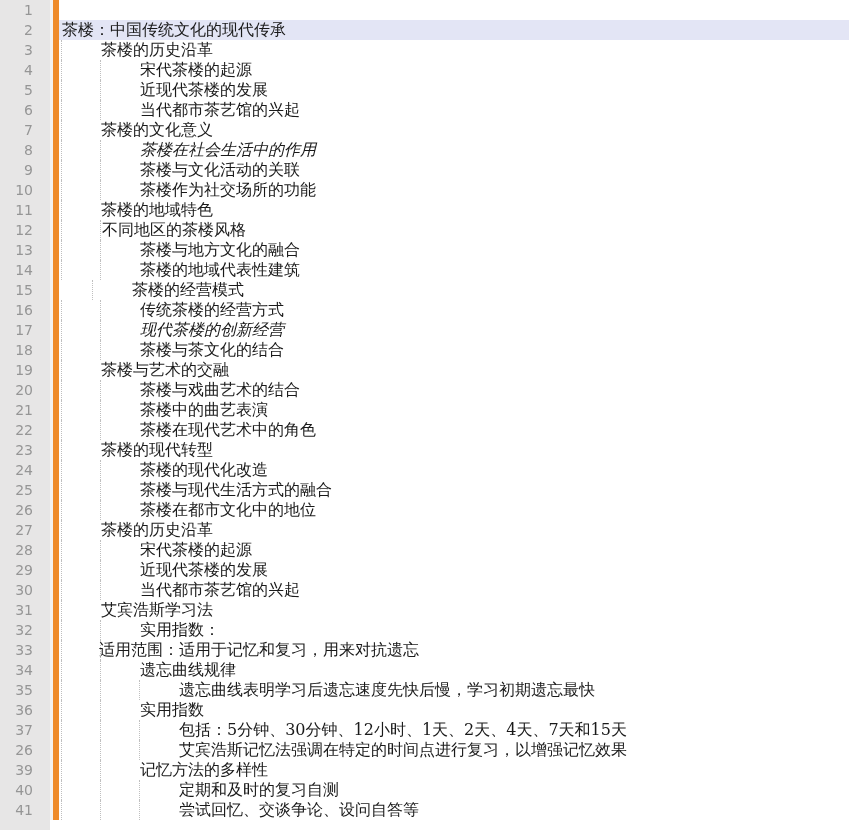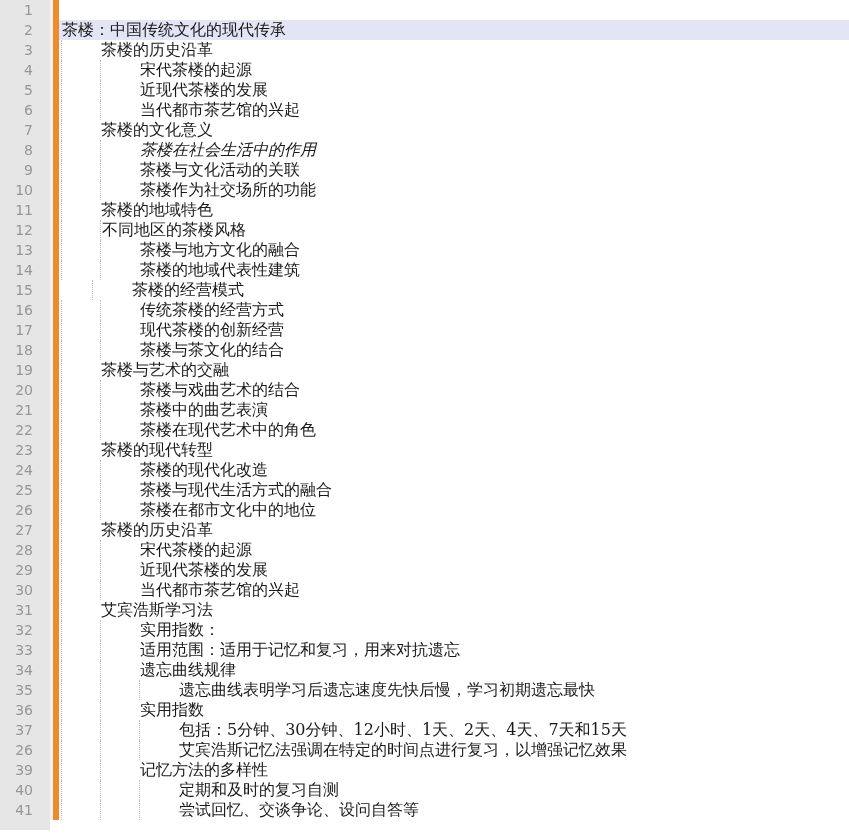--- a/index.html
+++ b/index.html
@@ -147,21 +147,21 @@
         <span class="gpad"></span>
         <span class="ggap"></span>
         <span class="chg"></span>
         <span class="content" style="padding-left: 81px;"><i class="guide" style="left: 2px;"></i><i class="guide" style="left: 41px;"></i><span>传统茶楼的经营方式</span></span>
       </div>
       <div class="row">
         <span class="num">17</span>
         <span class="gpad"></span>
         <span class="ggap"></span>
         <span class="chg"></span>
-        <span class="content" style="padding-left: 81px;"><i class="guide" style="left: 2px;"></i><i class="guide" style="left: 41px;"></i><span>现代茶楼的创新经营</span></span>
+        <span class="content" style="padding-left: 81px; font-style: italic;"><i class="guide" style="left: 2px;"></i><i class="guide" style="left: 41px;"></i><span>现代茶楼的创新经营</span></span>
       </div>
       <div class="row">
         <span class="num">18</span>
         <span class="gpad"></span>
         <span class="ggap"></span>
         <span class="chg"></span>
         <span class="content" style="padding-left: 81px;"><i class="guide" style="left: 2px;"></i><i class="guide" style="left: 41px;"></i><span>茶楼与茶文化的结合</span></span>
       </div>
       <div class="row">
         <span class="num">19</span>
@@ -259,21 +259,21 @@
         <span class="gpad"></span>
         <span class="ggap"></span>
         <span class="chg"></span>
         <span class="content" style="padding-left: 81px;"><i class="guide" style="left: 2px;"></i><i class="guide" style="left: 41px;"></i><span>实用指数：</span></span>
       </div>
       <div class="row">
         <span class="num">33</span>
         <span class="gpad"></span>
         <span class="ggap"></span>
         <span class="chg"></span>
-        <span class="content" style="padding-left: 81px;"><i class="guide" style="left: 2px;"></i><i class="guide" style="left: 41px;"></i><span>适用范围：适用于记忆和复习，用来对抗遗忘</span></span>
+        <span class="content" style="padding-left: 40px;"><i class="guide" style="left: 2px;"></i><i class="guide" style="left: 41px;"></i><span>适用范围：适用于记忆和复习，用来对抗遗忘</span></span>
       </div>
       <div class="row">
         <span class="num">34</span>
         <span class="gpad"></span>
         <span class="ggap"></span>
         <span class="chg"></span>
         <span class="content" style="padding-left: 81px;"><i class="guide" style="left: 2px;"></i><i class="guide" style="left: 41px;"></i><span>遗忘曲线规律</span></span>
       </div>
       <div class="row">
         <span class="num">35</span>

